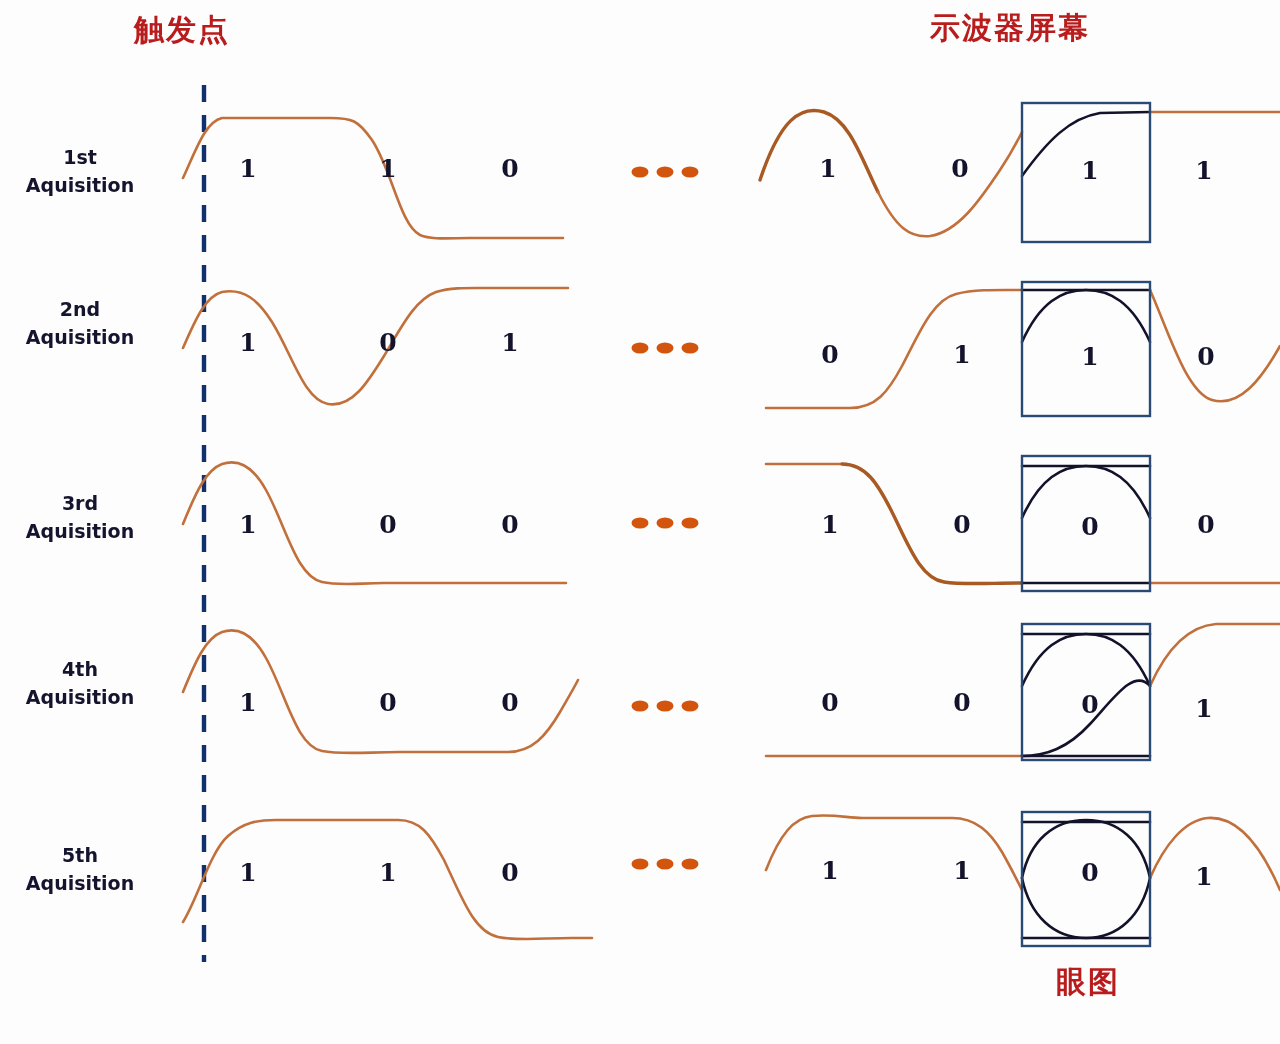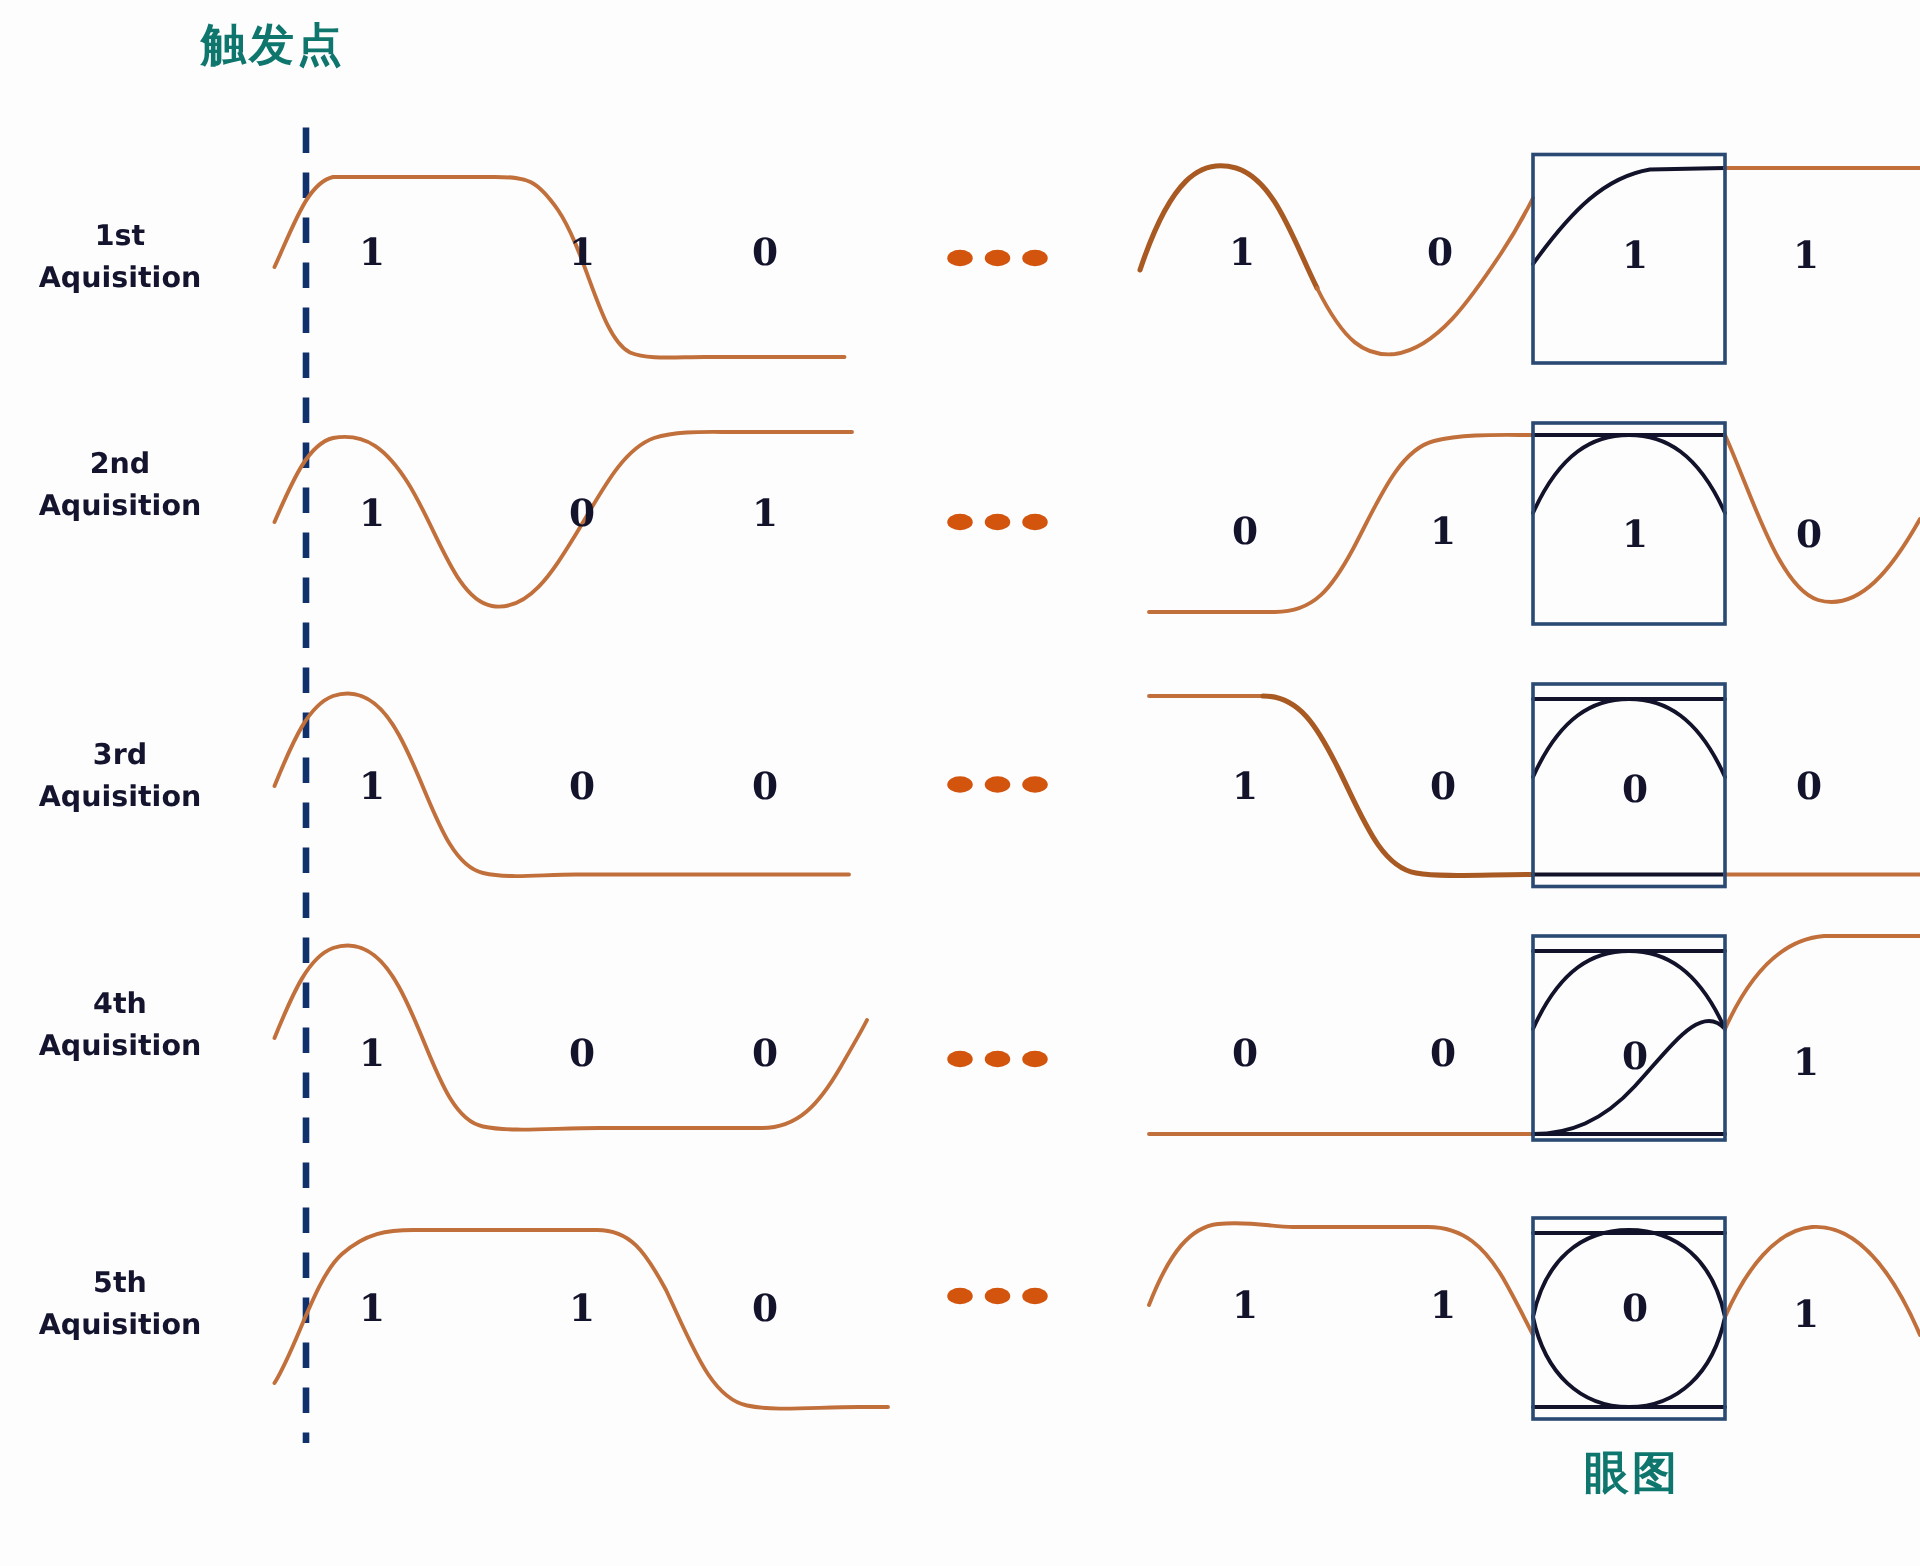--- a/index.html
+++ b/index.html
@@ -12,21 +12,21 @@
   }
   #canvas {
     position: relative;
     width: 1280px;
     height: 1044px;
     background: #fdfdfe;
     overflow: hidden;
   }
   .title {
     position: absolute;
-    color: #0f766e;
+    color: #b91c1c;
     font-family: "DejaVu Sans", sans-serif;
     font-weight: 700;
     font-size: 30px;
     letter-spacing: 2px;
     white-space: nowrap;
   }
   #trigger-title { left: 134px; top: 10px; }
   #scope-title   { left: 930px; top: 8px;  }
   #eye-caption   { left: 1056px; top: 962px; }
 
@@ -99,20 +99,21 @@
     background: #d2540d;
     transform: translate(-50%, -50%);
   }
 </style>
 </head>
 <body>
 
 <div id="canvas">
 
   <div class="title" id="trigger-title">触发点</div>
+  <div class="title" id="scope-title">示波器屏幕</div>
   <div class="title" id="eye-caption">眼图</div>
 
   <div class="row-label" style="top:144px">
     <span class="ord">1st</span>
     <span>Aquisition</span>
   </div>
   <div class="row-label" style="top:296px">
     <span class="ord">2nd</span>
     <span>Aquisition</span>
   </div>

